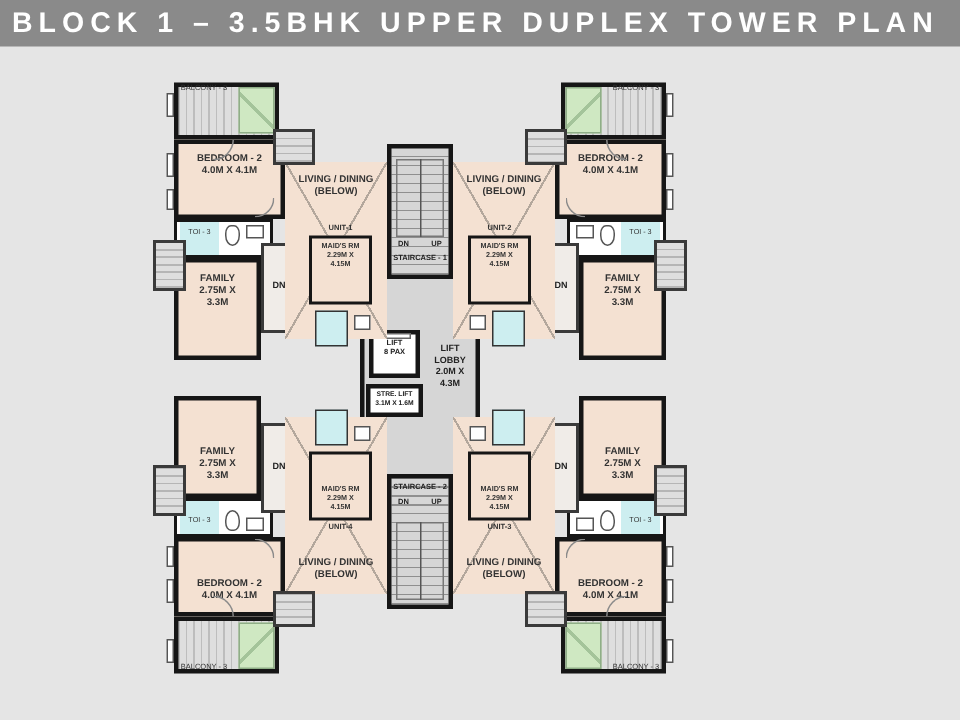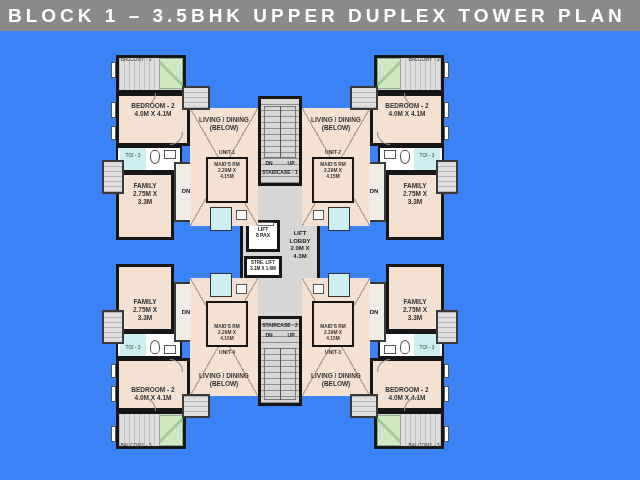--- a/index.html
+++ b/index.html
@@ -1,18 +1,18 @@
 <!DOCTYPE html>
 <html><head>
 <meta charset="utf-8">
 <style>
   html,body{margin:0;padding:0;}
   body{width:640px;height:480px;background:#ffffff;overflow:hidden;
        font-family:"Liberation Sans",sans-serif;-webkit-font-smoothing:antialiased;}
-  #stage{position:relative;width:640px;height:480px;background:#3b82f6;}
+  #stage{position:relative;width:640px;height:480px;background:#e5e5e5;}
 
   
   #titlebar{position:absolute;left:0;top:0;width:640px;height:31px;background:#8a8a8a;
             display:flex;align-items:center;}
   #titlebar .t{color:#ffffff;font-weight:bold;font-size:19px;letter-spacing:4px;
                padding-left:8px;white-space:nowrap;}
 
   
   .abs{position:absolute;box-sizing:border-box;}
   .lbl{position:absolute;box-sizing:border-box;color:#222;text-align:center;line-height:1.25;}

